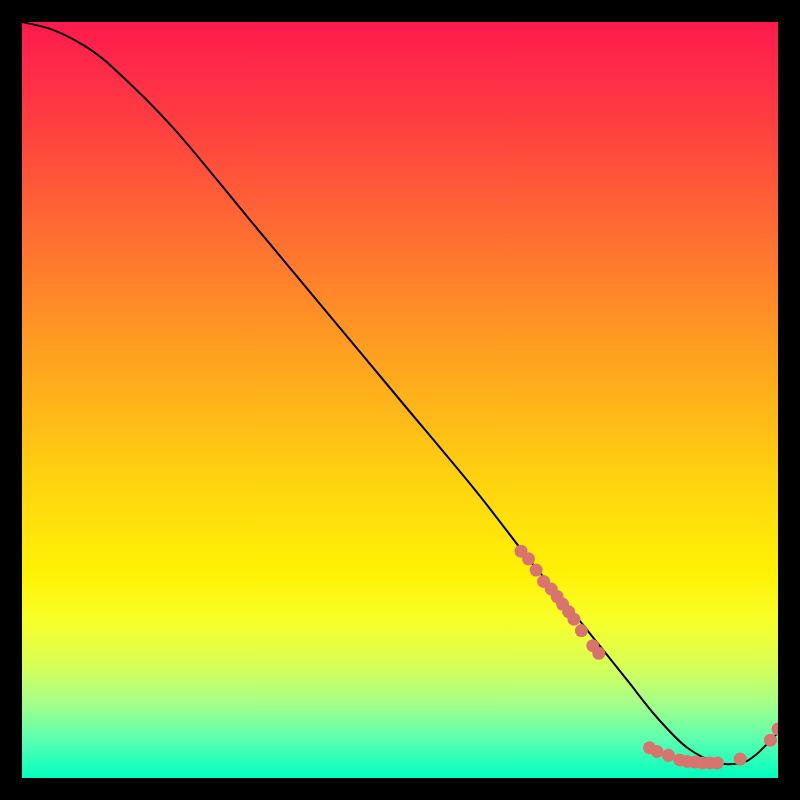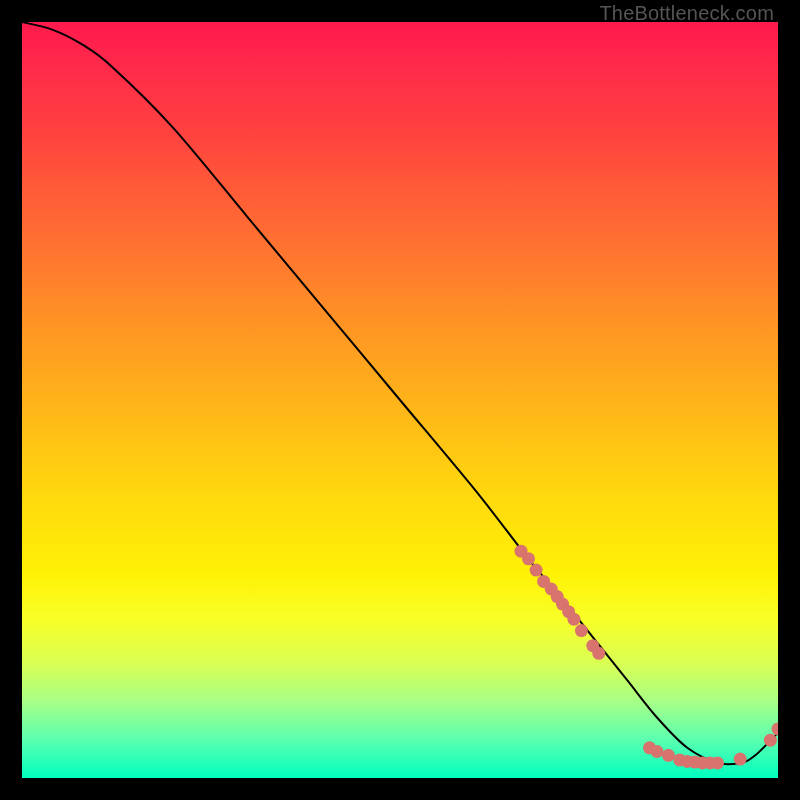--- a/index.html
+++ b/index.html
@@ -59,21 +59,20 @@
     position: absolute;
     left: 0; top: 0;
     width: 756px;
     height: 756px;
   }
 </style>
 </head>
 <body>
 
 <div class="stage">
-  <div class="attribution">TheBottleneck.com</div>
   <div class="plot">
     <div class="gradient"></div>
     <svg class="curve" viewBox="0 0 756 756" preserveAspectRatio="none">
       <path id="curve-path" fill="none" stroke="#000000" stroke-width="2" d="M 0.0 0.0 C 5.0 1.3, 20.2 3.8, 30.2 7.6 C 40.3 11.3, 50.4 16.4, 60.5 22.7 C 70.6 29.0, 75.6 31.5, 90.7 45.4 C 105.8 59.2, 128.5 80.6, 151.2 105.8 C 173.9 131.0, 201.6 166.3, 226.8 196.6 C 252.0 226.8, 277.2 257.0, 302.4 287.3 C 327.6 317.5, 352.8 347.8, 378.0 378.0 C 403.2 408.2, 432.2 442.3, 453.6 468.7 C 475.0 495.2, 491.4 517.9, 506.5 536.8 C 521.6 555.7, 533.0 568.3, 544.3 582.1 C 555.7 596.0, 564.5 607.3, 574.6 619.9 C 584.6 632.5, 594.7 645.1, 604.8 657.7 C 614.9 670.3, 625.0 684.2, 635.0 695.5 C 645.1 706.9, 655.2 718.2, 665.3 725.8 C 675.4 733.3, 686.7 738.4, 695.5 740.9 C 704.3 743.4, 711.9 742.1, 718.2 740.9 C 724.5 739.6, 727.0 738.4, 733.3 733.3 C 739.6 728.3, 752.2 714.4, 756.0 710.6"></path>
       <g id="markers-group">
           <circle cx="499.0" cy="529.2" r="6.5" fill="#d8736e"></circle>
           <circle cx="506.5" cy="536.8" r="6.5" fill="#d8736e"></circle>
           <circle cx="514.1" cy="548.1" r="6.5" fill="#d8736e"></circle>
           <circle cx="521.6" cy="559.4" r="6.5" fill="#d8736e"></circle>
           <circle cx="529.2" cy="567.0" r="6.5" fill="#d8736e"></circle>

